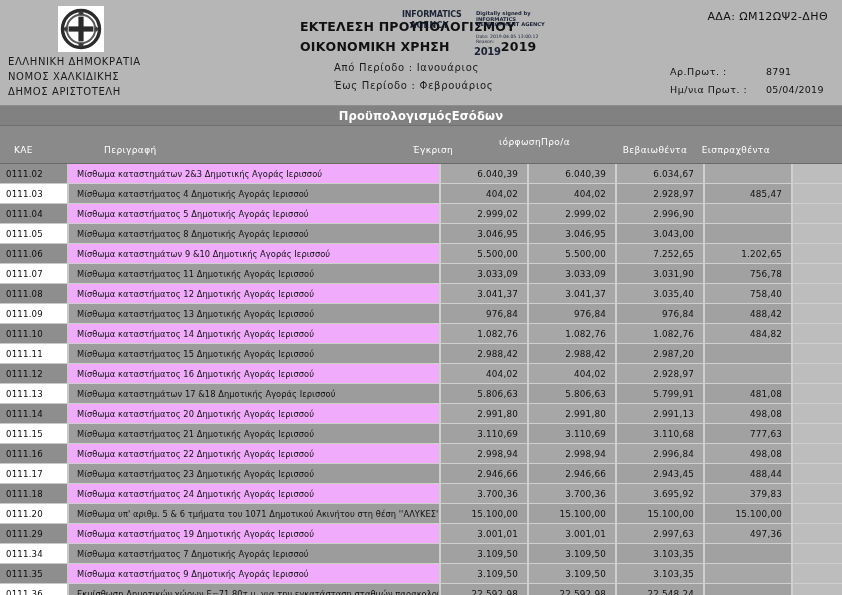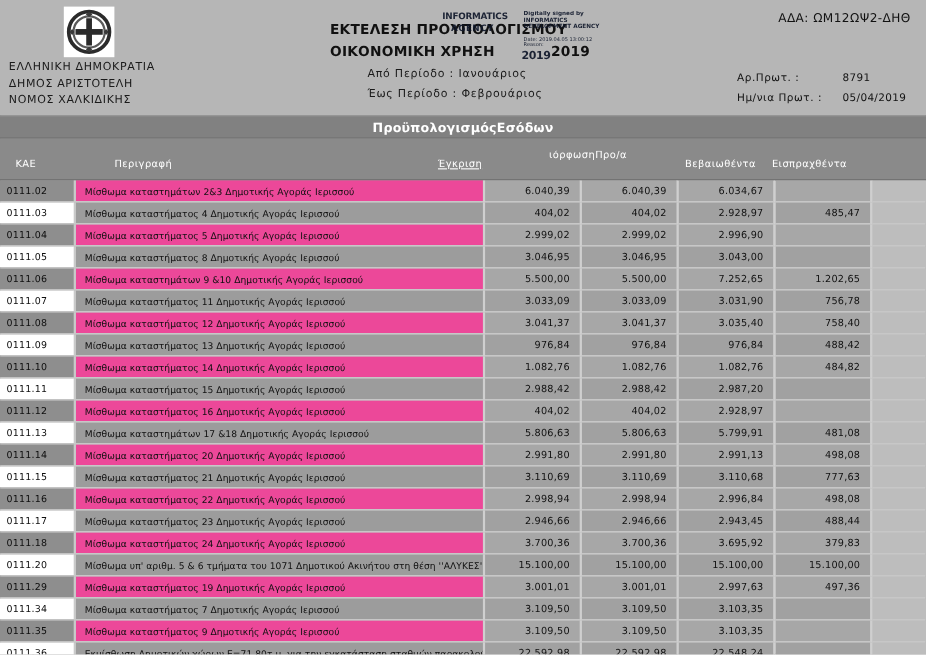--- a/index.html
+++ b/index.html
@@ -199,21 +199,21 @@
   }
   .colhead .ch {
     position: absolute;
     font-size: 9px;
     letter-spacing: 0.4px;
     white-space: nowrap;
     overflow: hidden;
   }
   .ch-kae  { left: 14px;  top: 19px; }
   .ch-desc { left: 104px; top: 19px; }
-  .ch-egk  { left: 398px; top: 19px; width: 70px; text-align: left; text-decoration: underline; }
+  .ch-egk  { left: 398px; top: 19px; width: 70px; text-align: center; }
   .ch-diam { left: 492px; top: 11px; width: 78px; text-align: right; }
   .ch-veb  { left: 620px; top: 19px; width: 70px; text-align: center; }
   .ch-eis  { left: 690px; top: 19px; width: 80px; text-align: right; }
 
   .tbl {
     position: relative;
     width: 842px;
     border-collapse: collapse;
     table-layout: fixed;
     font-size: 8.3px;
@@ -238,21 +238,21 @@
   .tbl tr td.cell-kae {
     background: #8e8e8e;
     color: #0d0d0d;
     padding-left: 6px;
     font-size: 8.6px;
     letter-spacing: 0.2px;
     border-right: 2px solid #c9c9c9;
     border-bottom: 1px solid #c9c9c9;
   }
   .tbl tr td.cell-desc {
-    background: #ec4899;
+    background: #f0abfc;
     padding-left: 8px;
     letter-spacing: 0.05px;
     border-right: 2px solid #cfcfcf;
     border-bottom: 1px solid #cfcfcf;
     text-overflow: clip;
   }
   .tbl tr td.cell-num {
     background: #a7a7a7;
     text-align: right;
     padding-right: 9px;
@@ -288,22 +288,22 @@
         <rect x="8.6" y="18.4" width="24.8" height="5.2" fill="#2b2b2b"></rect>
         <path d="M21 2.6 L24 5.2 L21 7.4 L18 5.2 Z" fill="#3a3a3a"></path>
         <path d="M3.2 21 L5.6 18.4 L7.8 21 L5.6 23.8 Z" fill="#3a3a3a"></path>
         <path d="M38.8 21 L36.4 18.4 L34.2 21 L36.4 23.8 Z" fill="#3a3a3a"></path>
         <path d="M21 39.4 L24 36.8 L21 34.6 L18 36.8 Z" fill="#3a3a3a"></path>
       </svg>
     </div>
 
     <div class="org-block">
       <div>ΕΛΛΗΝΙΚΗ ΔΗΜΟΚΡΑΤΙΑ</div>
+      <div>ΝΟΜΟΣ ΧΑΛΚΙΔΙΚΗΣ</div>
       <div>ΔΗΜΟΣ ΑΡΙΣΤΟΤΕΛΗ</div>
-      <div>ΝΟΜΟΣ ΧΑΛΚΙΔΙΚΗΣ</div>
     </div>
 
     <div class="center-block">
       <div class="title-main">ΕΚΤΕΛΕΣΗ ΠΡΟΥΠΟΛΟΓΙΣΜΟΥ</div>
       <div class="title-sub">
         <span>ΟΙΚΟΝΟΜΙΚΗ ΧΡΗΣΗ</span>
         <span style="display:inline-block;width:42px;"></span>
         <span>2019</span>
       </div>
       <div class="period-line">

